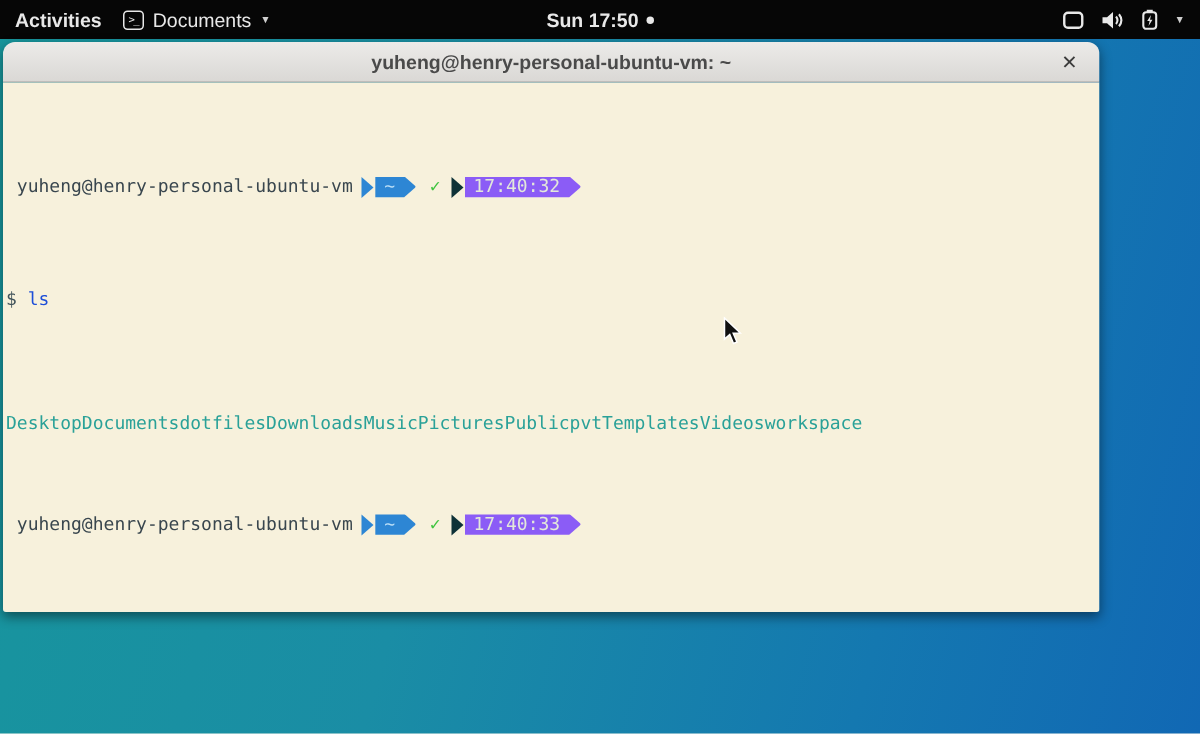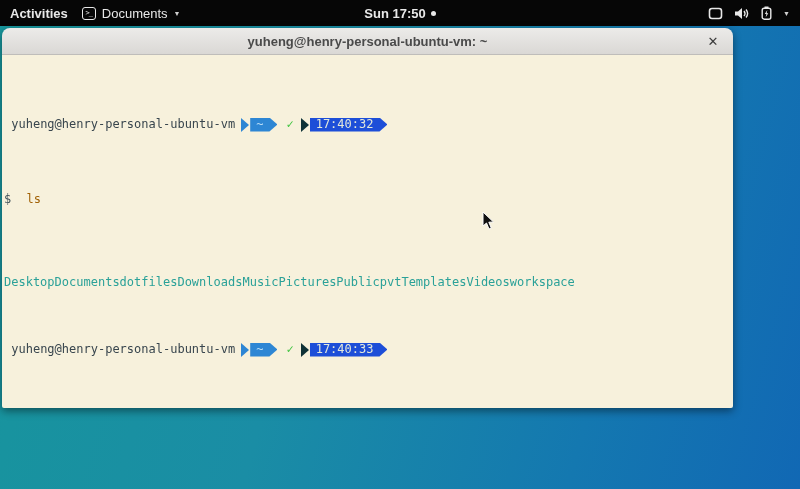--- a/index.html
+++ b/index.html
@@ -73,25 +73,25 @@
   .pl-group { display:flex; align-items:center; height:14px; margin-left:6px; }
   .pl-head { width:0; height:0; border-top:7px solid transparent; border-bottom:7px solid transparent; }
   .pl-head.blue { border-left:8px solid #2d86d4; }
   .pl-head.dark { border-left:8px solid #0e3237; }
   .pl-body {
     height:14px; display:flex; align-items:center;
     padding:0 4px 0 6px; margin-left:1px;
     clip-path:polygon(0 0, calc(100% - 8px) 0, 100% 50%, calc(100% - 8px) 100%, 0 100%);
   }
   .pl-body.blue { background:#2d86d4; color:#b8ddf6; padding-right:14px; }
-  .pl-body.dark { background:#1d4ed8; color:#e3e8da; padding-right:14px; }
+  .pl-body.dark { background:#8b5cf6; color:#e3e8da; padding-right:14px; }
   .check { color:#3fc43f; margin:0 7px 0 9px; font-weight:bold; }
 
   .dollar { color:#41535b; }
-  .cmd { color:#a16207;margin-left:8px; }
+  .cmd { color:#1d4ed8; }
   .dir { color:#2aa198;margin-top:16px; }
 
   
   .ind { display:flex; align-items:center; }
 
   
   .pointer { position:absolute; left:482px; top:211px; pointer-events:none; }
 </style>
 </head>
 <body>

